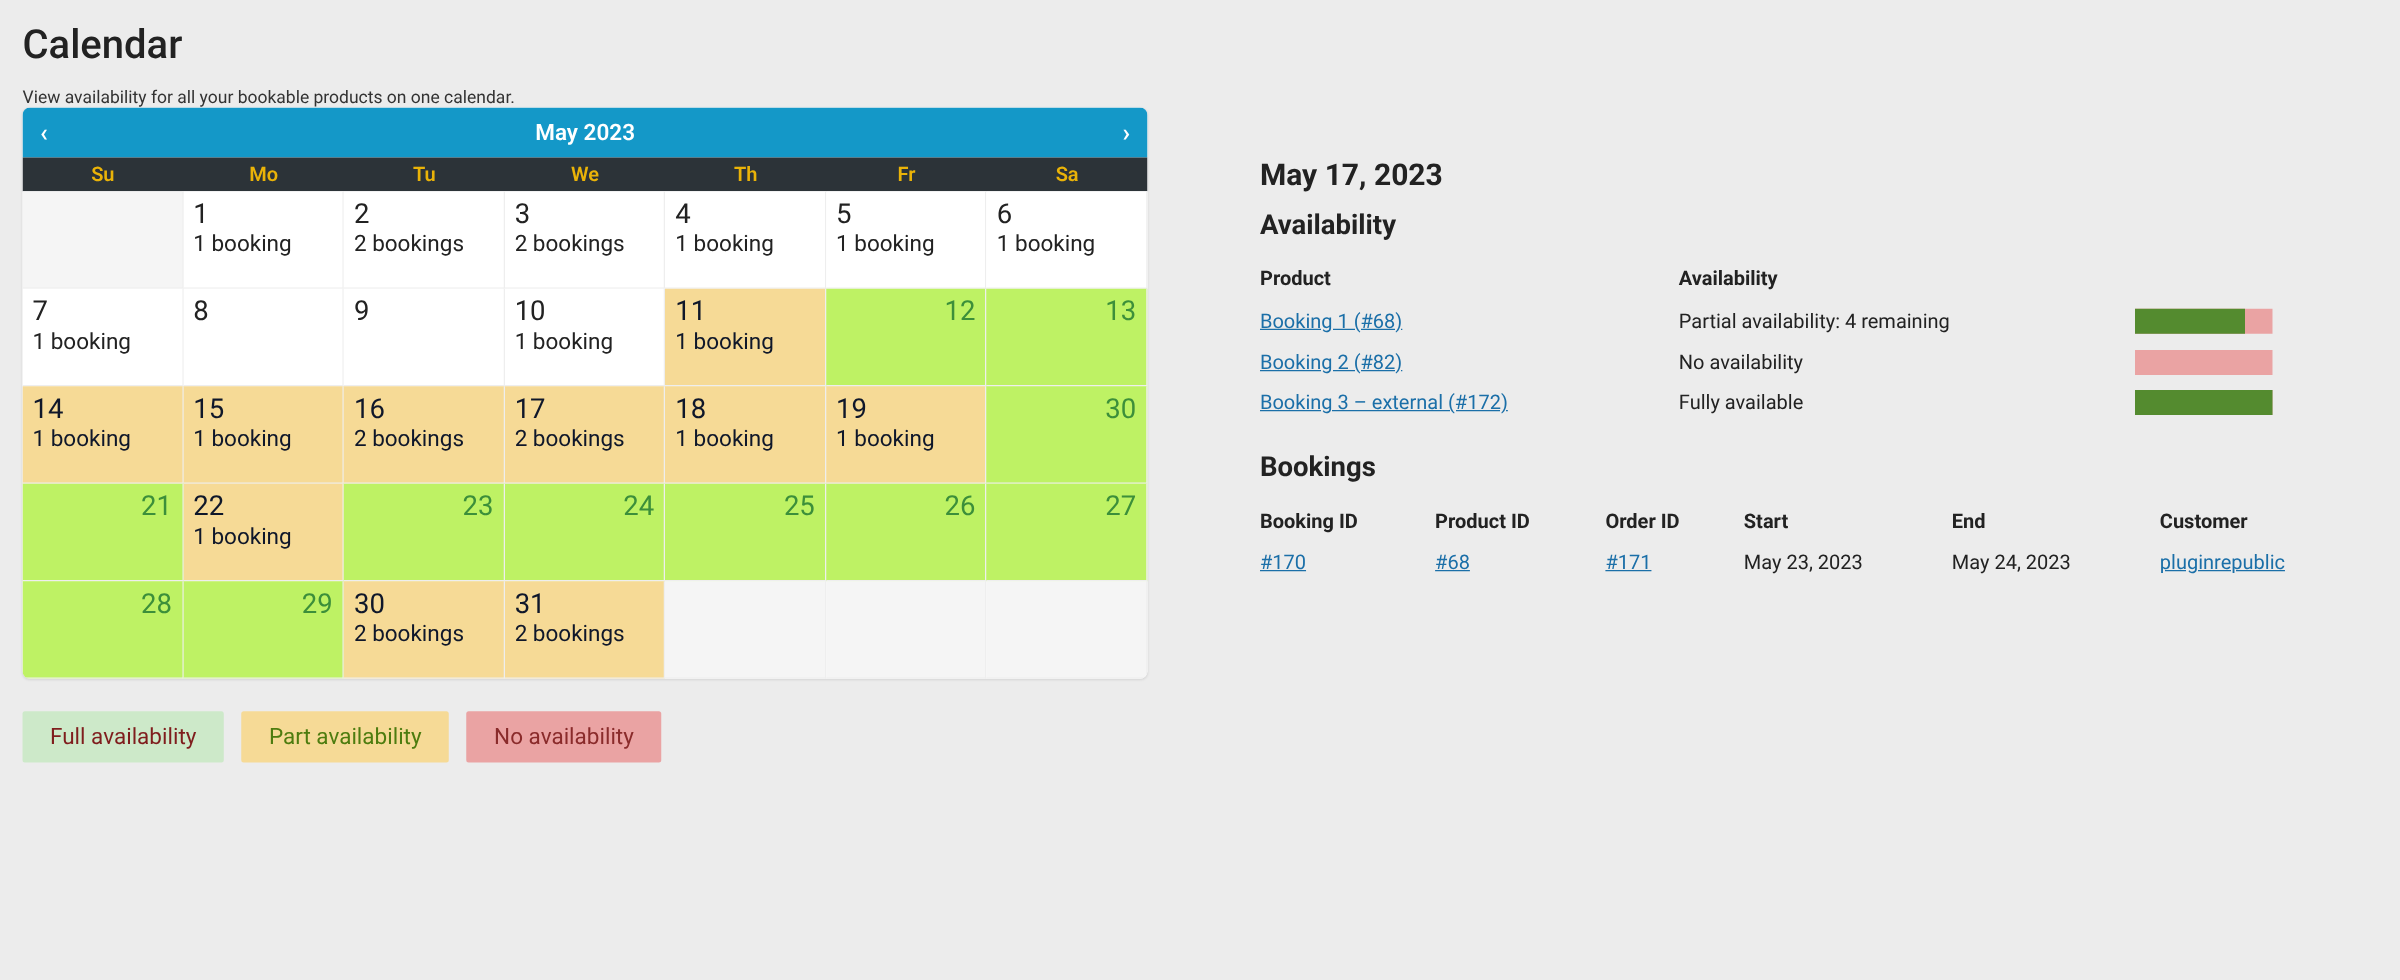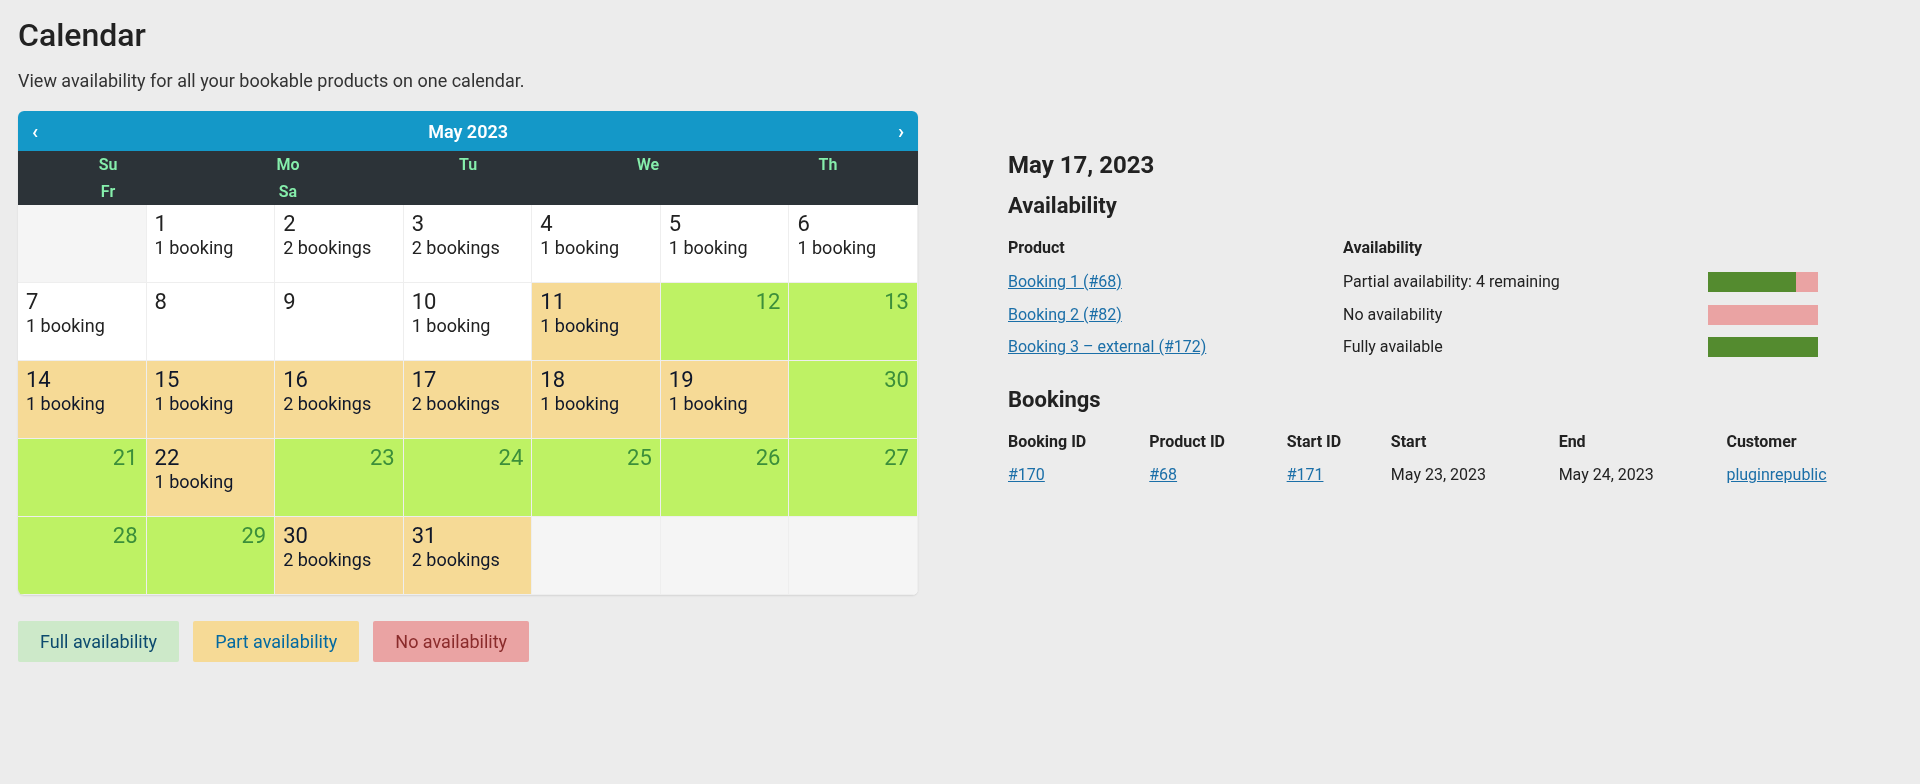--- a/index.html
+++ b/index.html
@@ -4,21 +4,21 @@
 <style>
   * { box-sizing: border-box; margin: 0; padding: 0; }
   body {
     font-family: -apple-system, BlinkMacSystemFont, "Segoe UI", Roboto, Helvetica, Arial, sans-serif;
     background: #ececec;
     color: #222;
     padding: 16px 18px;
     width: 1920px;
   }
   h1.page-title { font-size: 32px; font-weight: 500; margin-bottom: 16px; }
-  .subtitle { font-size: 18px; color: #333; margin-bottom: 20px; }
+  .subtitle { font-size: 14px; color: #333; }
   .layout { display: flex; gap: 90px; }
   .left { width: 900px; }
   .right { flex: 1; padding-top: 40px; }
 
   .calendar {
     background: #fff;
     border-radius: 6px;
     overflow: hidden;
     box-shadow: 0 1px 2px rgba(0,0,0,0.1);
   }
@@ -28,23 +28,23 @@
     display: flex;
     align-items: center;
     justify-content: space-between;
     padding: 8px 14px;
     font-weight: 600;
     font-size: 18px;
   }
   .cal-header .nav-icon { font-size: 20px; cursor: pointer; }
   .dow-row {
     display: grid;
-    grid-template-columns: repeat(5, 1fr);
+    grid-template-columns: repeat(7, 1fr);
     background: #2c3338;
-    color: #86efac;
+    color: #eab308;
     font-weight: 600;
     font-size: 16px;
   }
   .dow-row > div { text-align: center; padding: 4px 0; }
 
   .grid {
     display: grid;
     grid-template-columns: repeat(7, 1fr);
   }
   .cell {
@@ -61,22 +61,22 @@
   .cell.full .daynum, .cell.full .sub { color: #3c8f3a; }
   .cell.part { background: #f6da96; }
   .cell.part .daynum, .cell.part .sub { color: #0f172a; }
 
   .legend { display: flex; gap: 14px; margin-top: 26px; }
   .legend-item {
     padding: 10px 22px;
     font-size: 18px;
     border-radius: 2px;
   }
-  .legend-item.full { background: #cde9c9; color: #0c4a6e; }
-  .legend-item.part { background: #f6da96; color: #0369a1; }
+  .legend-item.full { background: #cde9c9; color: #7f1d1d; }
+  .legend-item.part { background: #f6da96; color: #4d7c0f; }
   .legend-item.none { background: #eaa3a3; color: #8a2b2b; }
 
   .right h2.date { font-size: 24px; font-weight: 700; margin-bottom: 14px; }
   .right h3 { font-size: 22px; font-weight: 700; margin-bottom: 14px; margin-top: 6px; }
 
   table.avail, table.bookings { width: 100%; border-collapse: collapse; font-size: 16px; }
   table th { text-align: left; font-weight: 700; padding: 6px 12px 8px 0; }
   table td { padding: 6px 12px 6px 0; vertical-align: middle; }
   a.link { color: #1b6fa8; text-decoration: underline; }
 
@@ -266,21 +266,21 @@
         </tbody>
     </table>
 
     <h3 style="margin-top:24px">Bookings</h3>
 
     <table class="bookings">
       <thead>
         <tr>
           <th>Booking ID</th>
           <th>Product ID</th>
-          <th>Start ID</th>
+          <th>Order ID</th>
           <th>Start</th>
           <th>End</th>
           <th>Customer</th>
         </tr>
       </thead>
       <tbody id="book-body">
           <tr>
             <td><a class="link" href="#">#170</a></td>
             <td><a class="link" href="#">#68</a></td>
             <td><a class="link" href="#">#171</a></td>

